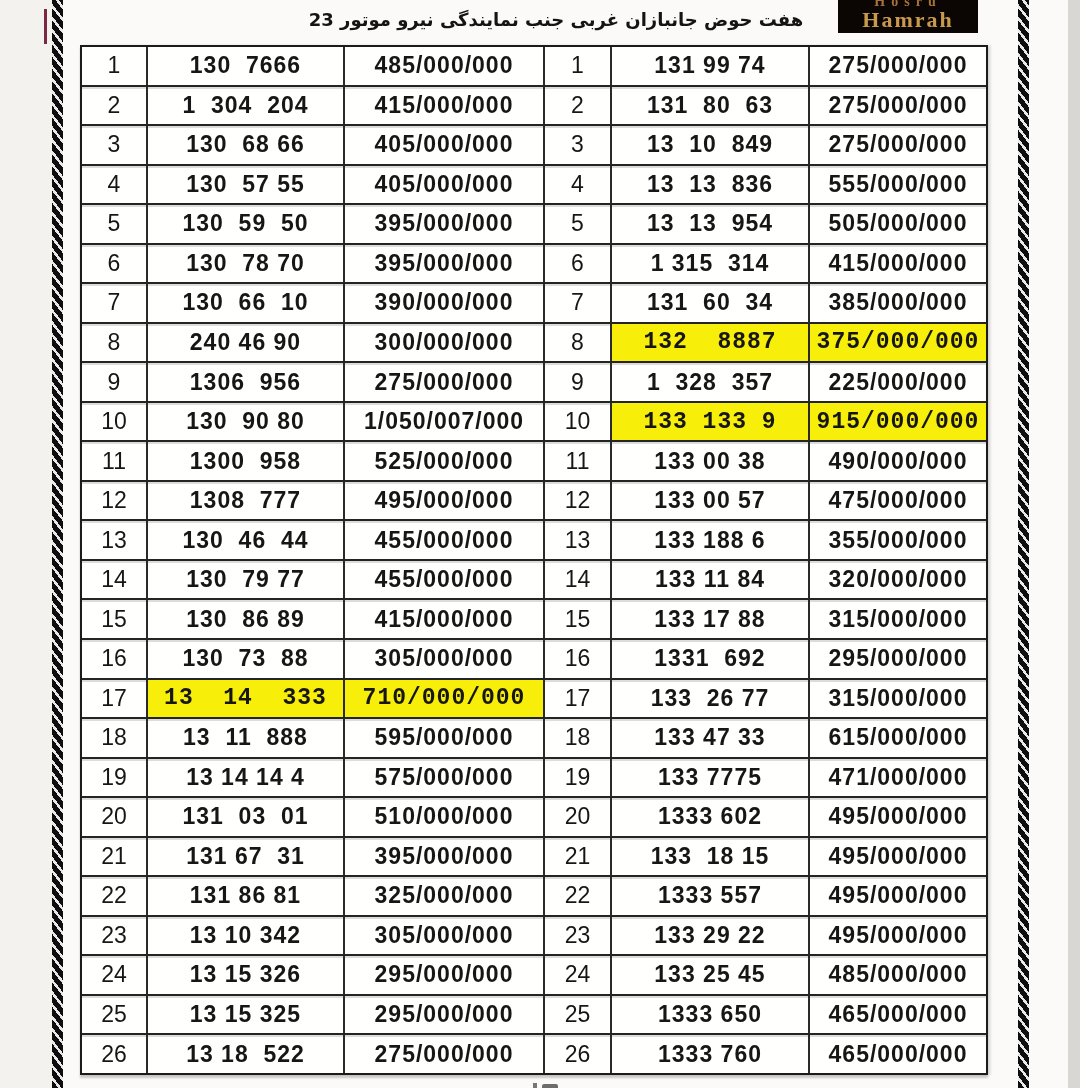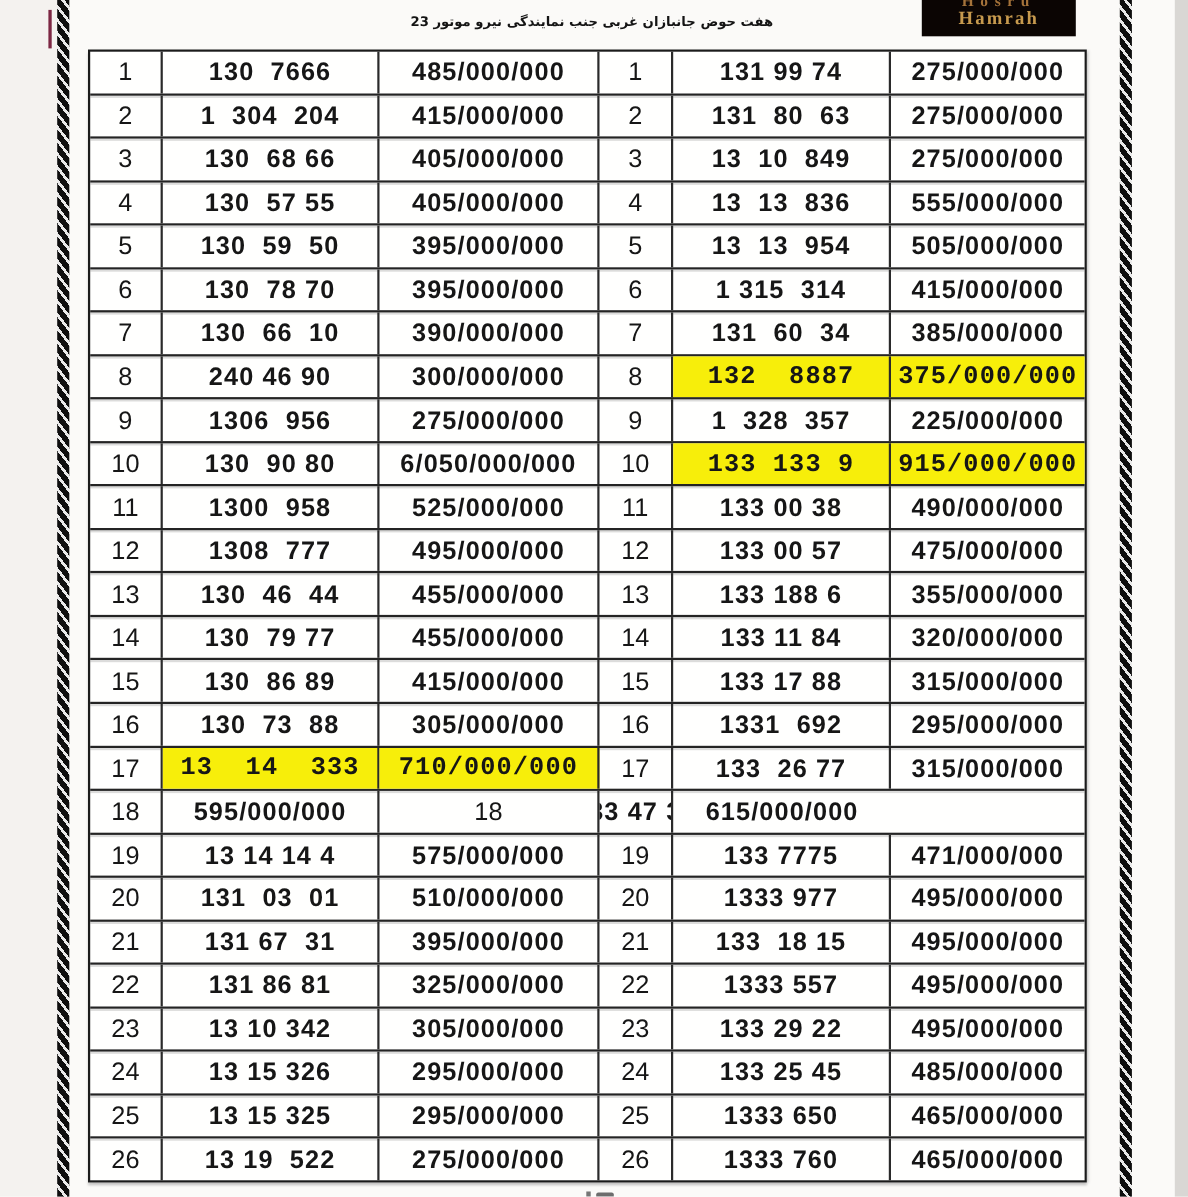--- a/index.html
+++ b/index.html
@@ -13,33 +13,33 @@
   .right-margin { position:absolute; left:1068px; top:0; width:12px; height:1088px; background:#d9d7d4; }
   .stripe {
     position:absolute; top:0; height:1088px; width:11px;
     background:repeating-linear-gradient(52deg, #0e0e0e 0px, #0e0e0e 5px, #e9e9e9 5px, #e9e9e9 7.5px);
   }
   .stripe-left  { left:52px; }
   .stripe-right { left:1018px; }
   .red-mark { position:absolute; left:44px; top:9px; width:3px; height:35px; background:#7c2743; }
 
   .title {
-    position:absolute; left:148px; top:5px; width:780px; height:32px;
+    position:absolute; left:166px; top:5px; width:780px; height:32px;
     text-align:center; direction:rtl;
-    font-family:"DejaVu Sans", sans-serif; font-weight:bold; font-size:12px; line-height:30px;
+    font-family:"DejaVu Sans", sans-serif; font-weight:bold; font-size:18px; line-height:30px;
     color:#141414;
   }
 
   .logo {
     position:absolute; left:838px; top:0; width:140px; height:33px;
     background:#0b0503; overflow:hidden; text-align:center;
     font-family:Liberation Serif, serif; color:#c membrane;
   }
   .logo .l1 { font-size:14px; font-weight:bold; letter-spacing:6px; color:#a5733a; margin-top:-6px; }
-  .logo .l2 { font-size:17px; font-weight:bold; letter-spacing:2px; color:#c79a4e; margin-top:-3px; }
+  .logo .l2 { font-size:22px; font-weight:bold; letter-spacing:2px; color:#c79a4e; margin-top:-3px; }
 
   .price-table {
     position:absolute; left:80px; top:45px; width:908px; height:1030px;
     box-sizing:border-box; border:2px solid #1b1b1b; background:#fffffe;
     display:flex; flex-direction:column;
     box-shadow:0 3px 2px rgba(90,90,90,.3), 3px 0 2px rgba(120,120,120,.18);
   }
   .row { flex:1; display:grid; grid-template-columns:66px 197px 200px 67px 198px 176px; }
   .row:not(:last-child) { border-bottom:2px solid #242424; box-shadow:0 2px 0 rgba(130,130,130,.28); }
   .cell {
@@ -142,21 +142,21 @@
         <div class="cell idx">9</div>
         <div class="cell num">1306  956</div>
         <div class="cell num">275/000/000</div>
         <div class="cell idx">9</div>
         <div class="cell num">1  328  357</div>
         <div class="cell num">225/000/000</div>
       </div>
       <div class="row">
         <div class="cell idx">10</div>
         <div class="cell num">130  90 80</div>
-        <div class="cell num">6/050/000/000</div>
+        <div class="cell num">1/050/007/000</div>
         <div class="cell idx">10</div>
         <div class="cell num hl">133 133 9</div>
         <div class="cell num hl">915/000/000</div>
       </div>
       <div class="row">
         <div class="cell idx">11</div>
         <div class="cell num">1300  958</div>
         <div class="cell num">525/000/000</div>
         <div class="cell idx">11</div>
         <div class="cell num">133 00 38</div>
@@ -205,39 +205,40 @@
       <div class="row">
         <div class="cell idx">17</div>
         <div class="cell num hl">13  14  333</div>
         <div class="cell num hl">710/000/000</div>
         <div class="cell idx">17</div>
         <div class="cell num">133  26 77</div>
         <div class="cell num">315/000/000</div>
       </div>
       <div class="row">
         <div class="cell idx">18</div>
+        <div class="cell num">13  11  888</div>
         <div class="cell num">595/000/000</div>
         <div class="cell idx">18</div>
         <div class="cell num">133 47 33</div>
         <div class="cell num">615/000/000</div>
       </div>
       <div class="row">
         <div class="cell idx">19</div>
         <div class="cell num">13 14 14 4</div>
         <div class="cell num">575/000/000</div>
         <div class="cell idx">19</div>
         <div class="cell num">133 7775</div>
         <div class="cell num">471/000/000</div>
       </div>
       <div class="row">
         <div class="cell idx">20</div>
         <div class="cell num">131  03  01</div>
         <div class="cell num">510/000/000</div>
         <div class="cell idx">20</div>
-        <div class="cell num">1333 977</div>
+        <div class="cell num">1333 602</div>
         <div class="cell num">495/000/000</div>
       </div>
       <div class="row">
         <div class="cell idx">21</div>
         <div class="cell num">131 67  31</div>
         <div class="cell num">395/000/000</div>
         <div class="cell idx">21</div>
         <div class="cell num">133  18 15</div>
         <div class="cell num">495/000/000</div>
       </div>
@@ -268,21 +269,21 @@
       <div class="row">
         <div class="cell idx">25</div>
         <div class="cell num">13 15 325</div>
         <div class="cell num">295/000/000</div>
         <div class="cell idx">25</div>
         <div class="cell num">1333 650</div>
         <div class="cell num">465/000/000</div>
       </div>
       <div class="row">
         <div class="cell idx">26</div>
-        <div class="cell num">13 19  522</div>
+        <div class="cell num">13 18  522</div>
         <div class="cell num">275/000/000</div>
         <div class="cell idx">26</div>
         <div class="cell num">1333 760</div>
         <div class="cell num">465/000/000</div>
       </div>
     </div>
 
   <div class="bottom-mark">
     <span class="s1"></span><span class="s2"></span>
   </div>

